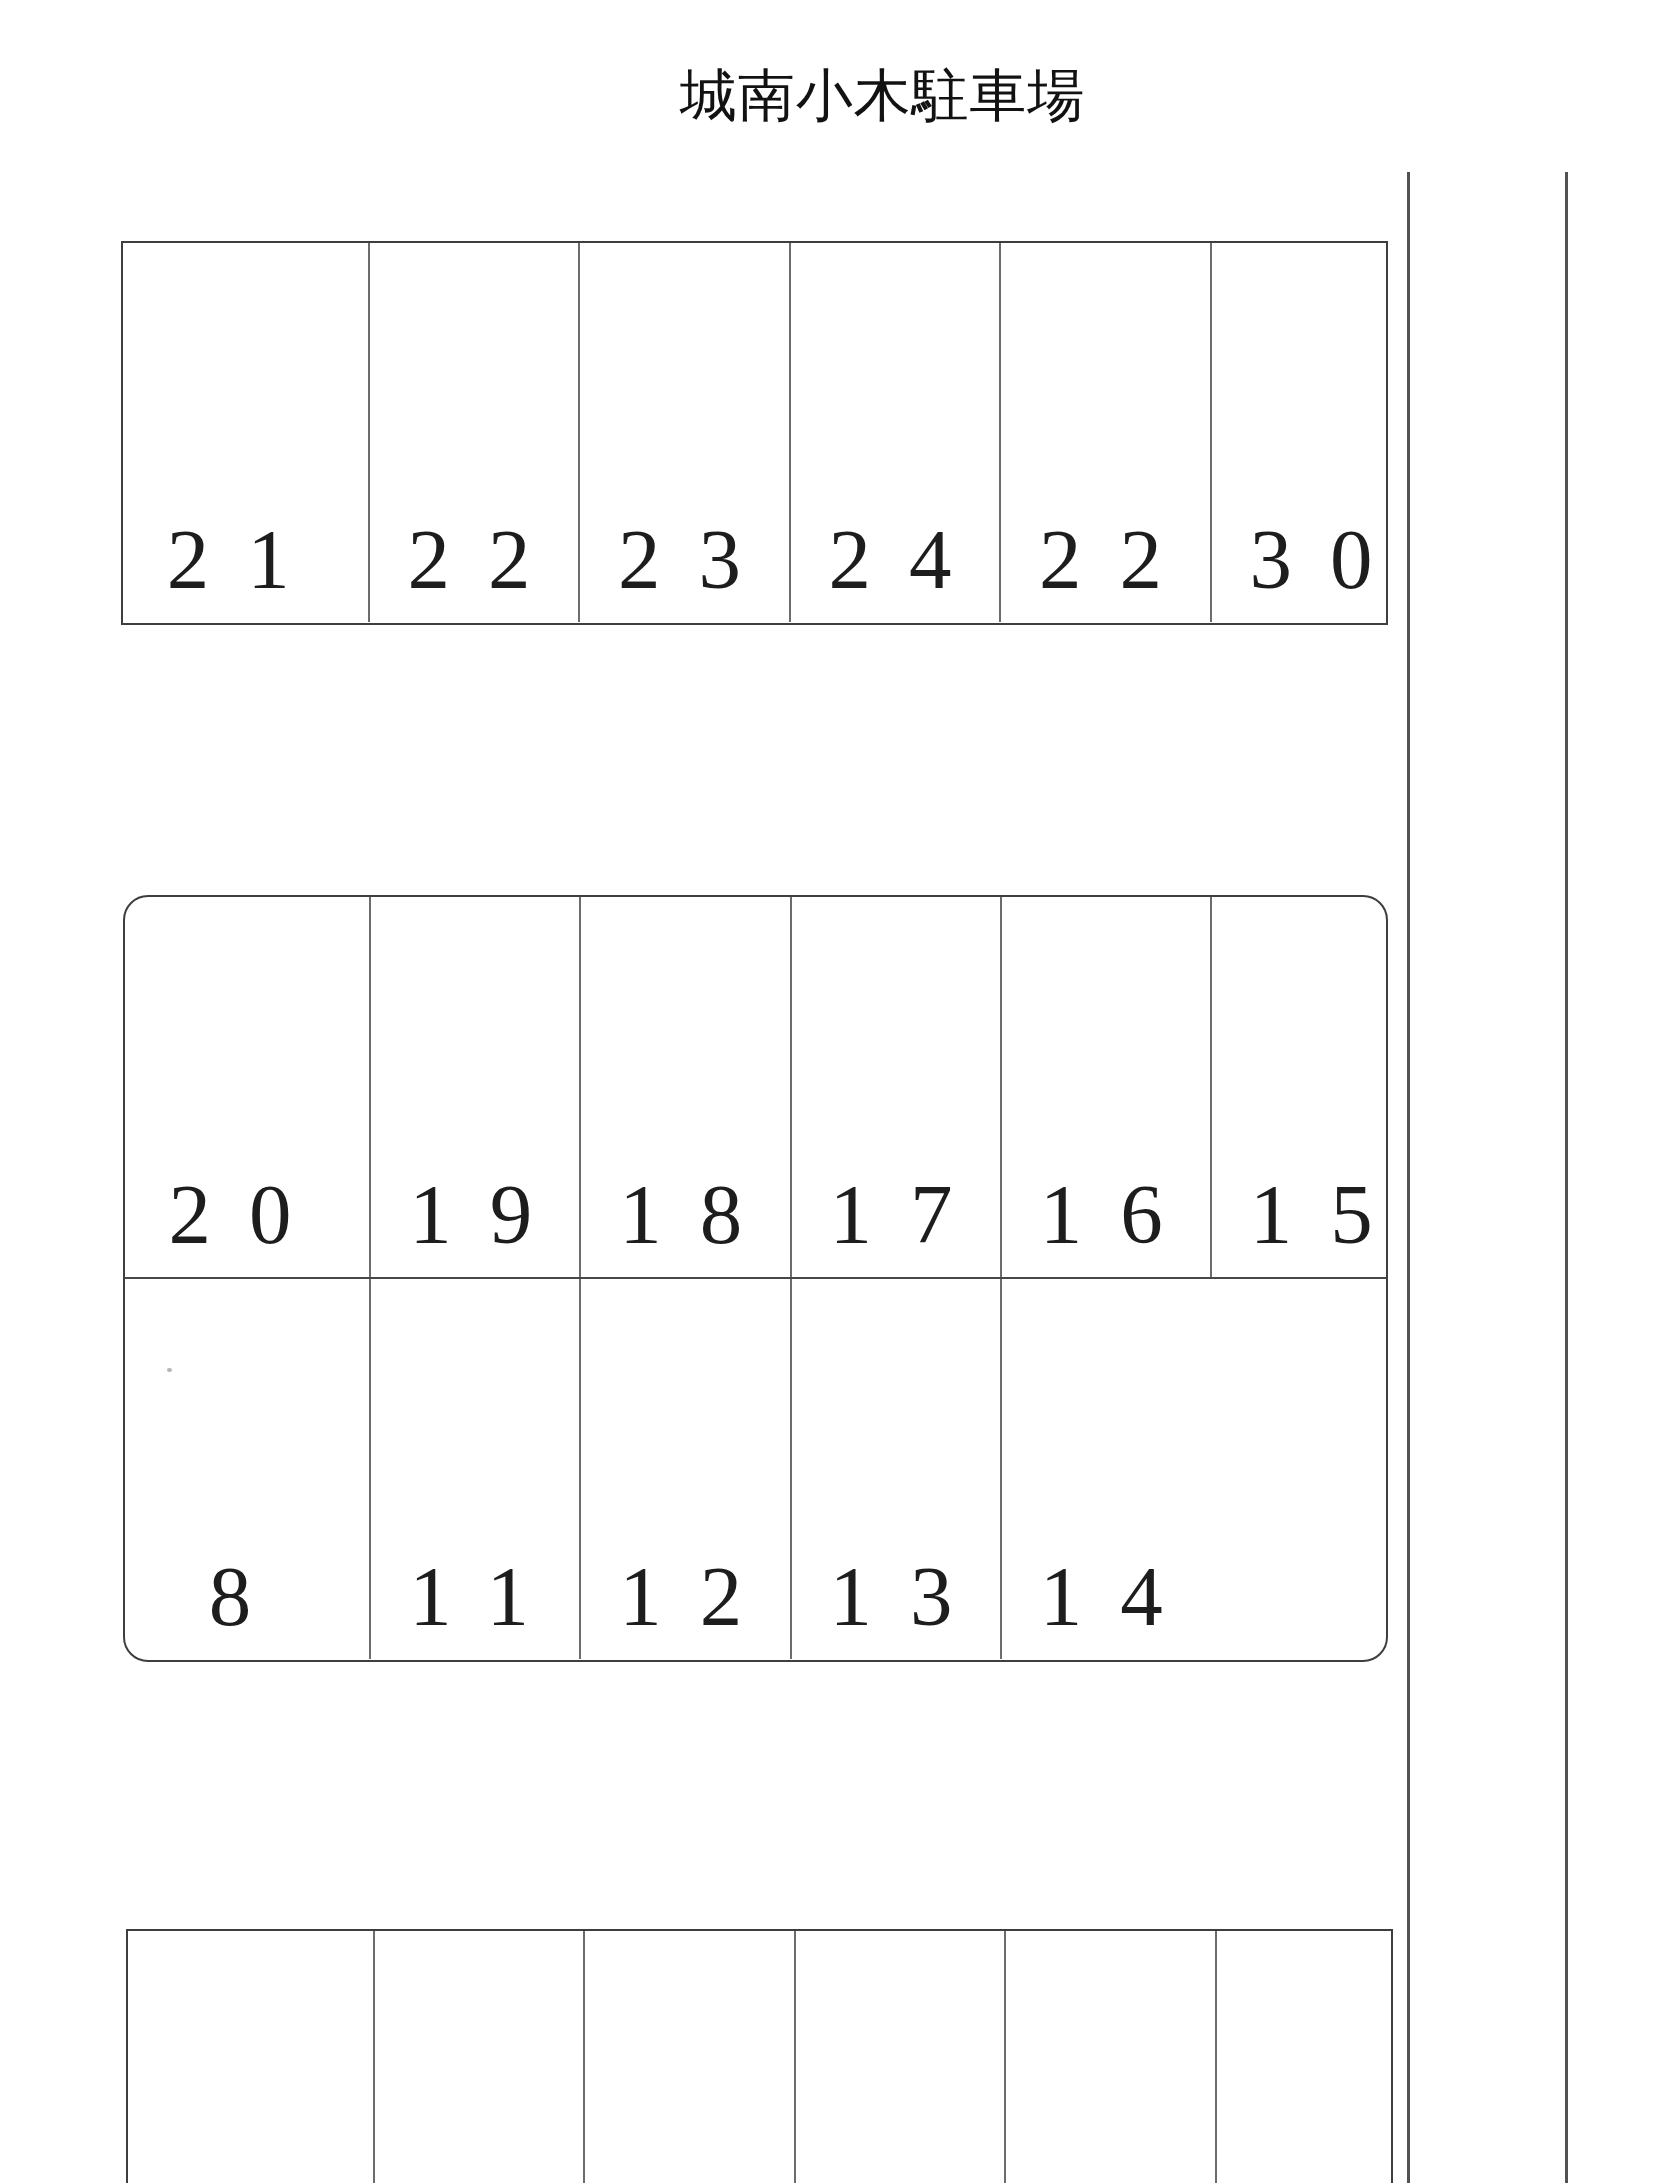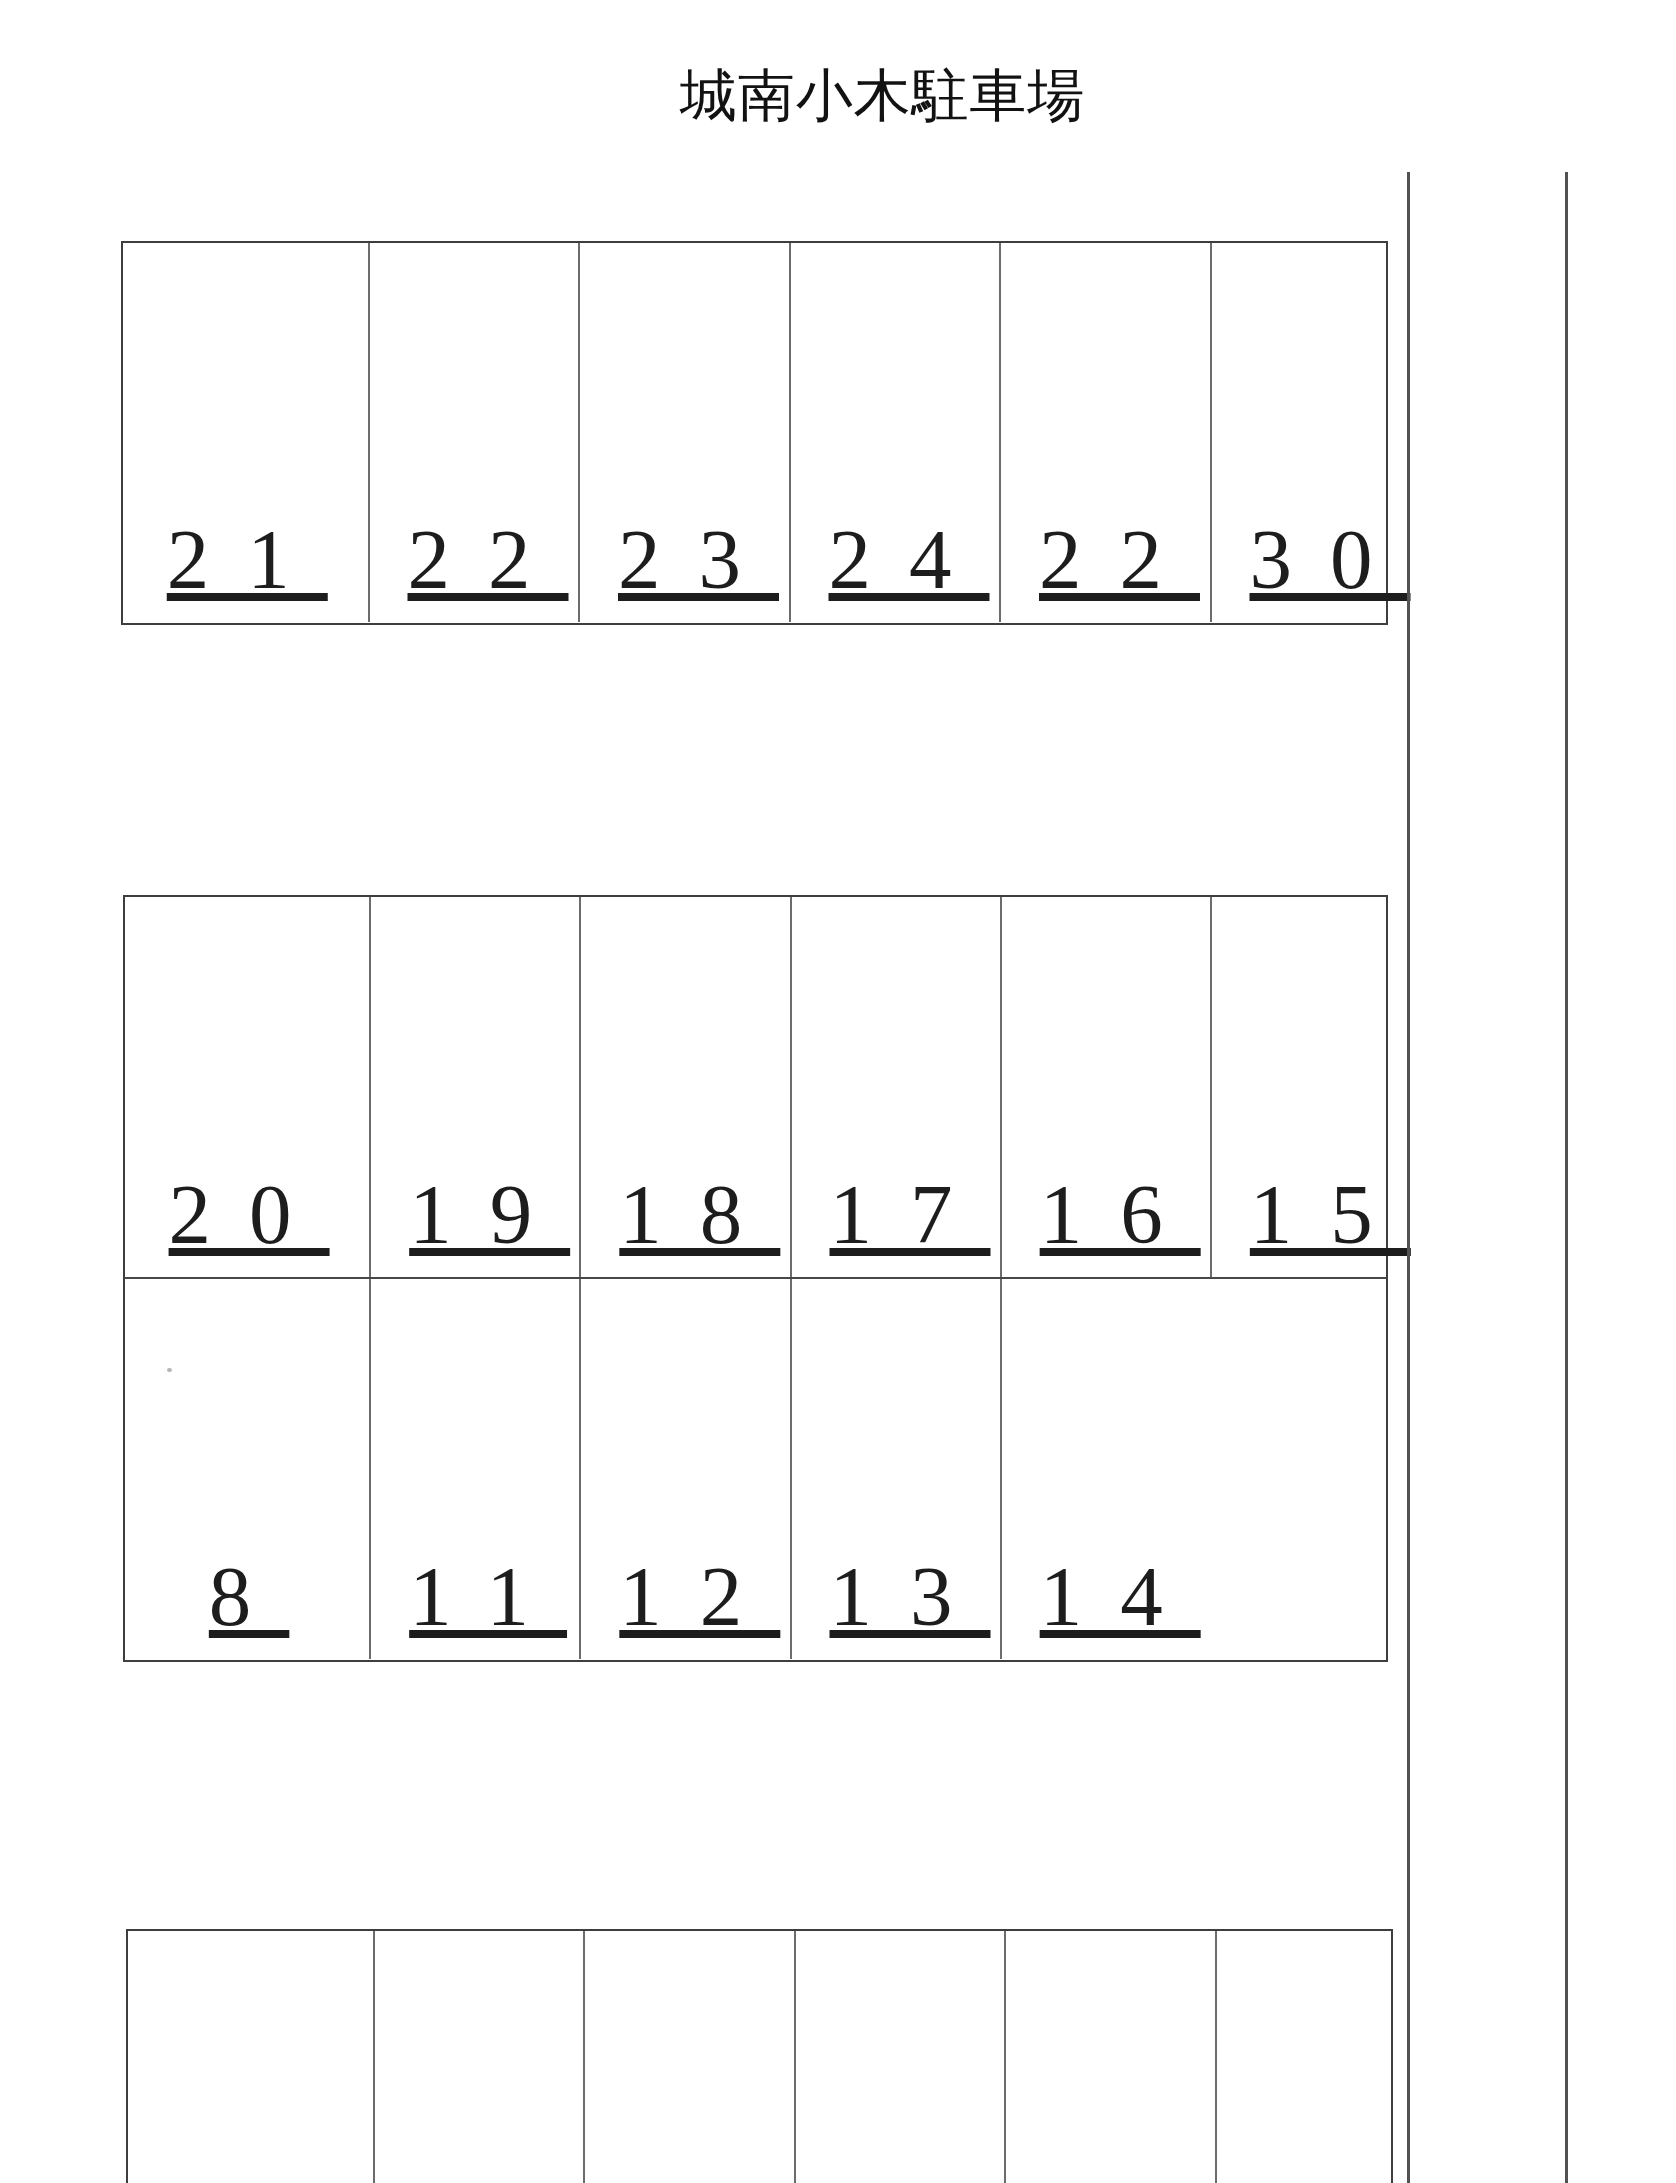--- a/index.html
+++ b/index.html
@@ -56,26 +56,25 @@
     position: absolute;
     left: 0;
     right: 0;
     bottom: 14.4px;
     text-align: center;
     font-size: 85px;
     color: #1d1d1d;
     letter-spacing: 38px;
     padding-left: 38px;
     white-space: nowrap;
-    text-decoration: underline;
   }
   
   #block-top    { left: 121px; top:  241px; width: 1267px; height: 384px; }
   #block-top .row    { height: 379px; }
-  #block-middle { left: 123px; top: 895px; width: 1265px; height: 767px; }
+  #block-middle { left: 123px; top: 895px; width: 1265px; height: 767px; border-radius: 25px; }
   #block-middle .row-upper { height: 380px; }
   #block-middle .row-lower { height: 382px; }
   #block-bottom { left: 126px; top: 1929px; width: 1267px; height: 383px; }
   #block-bottom .row { height: 378px; }
   
   .road-line {
     position: absolute;
     top: 172px;
     width: 3.1px;
     height: 2141px;

